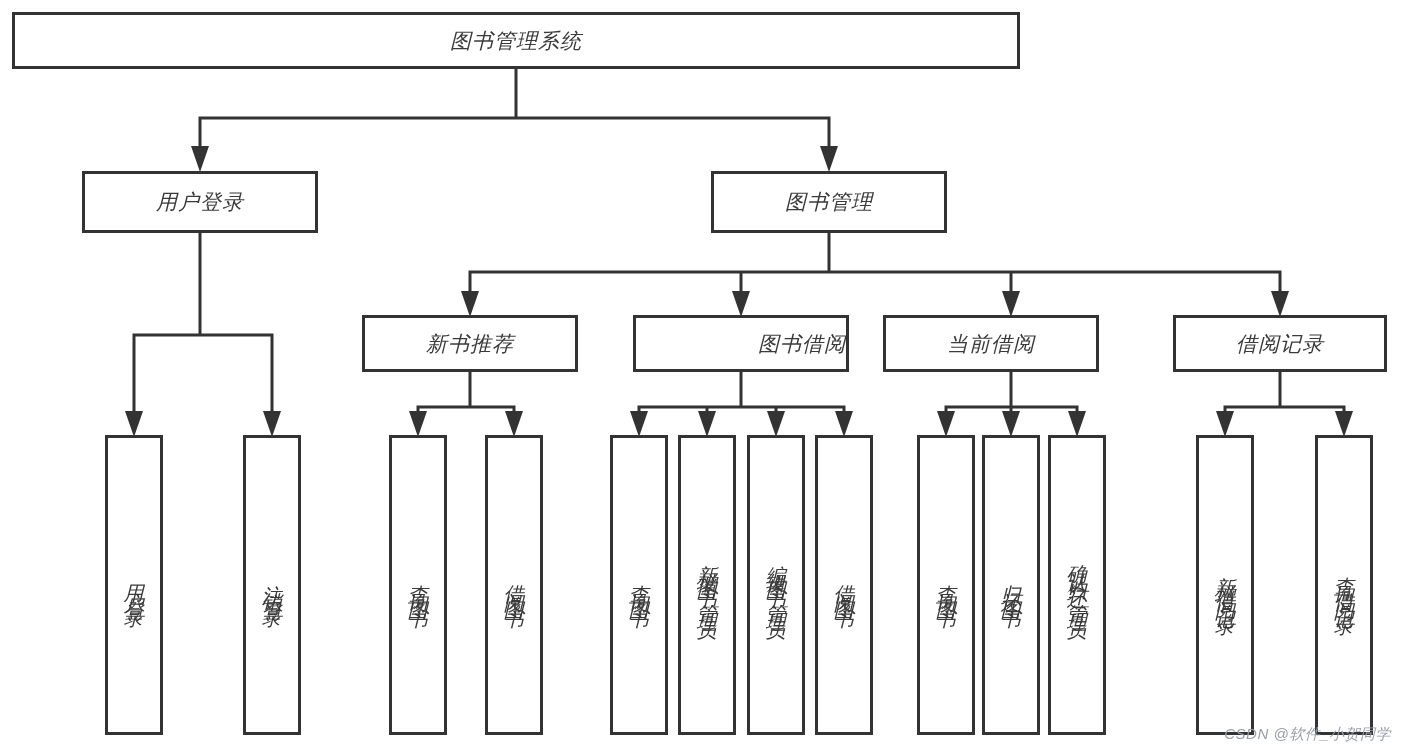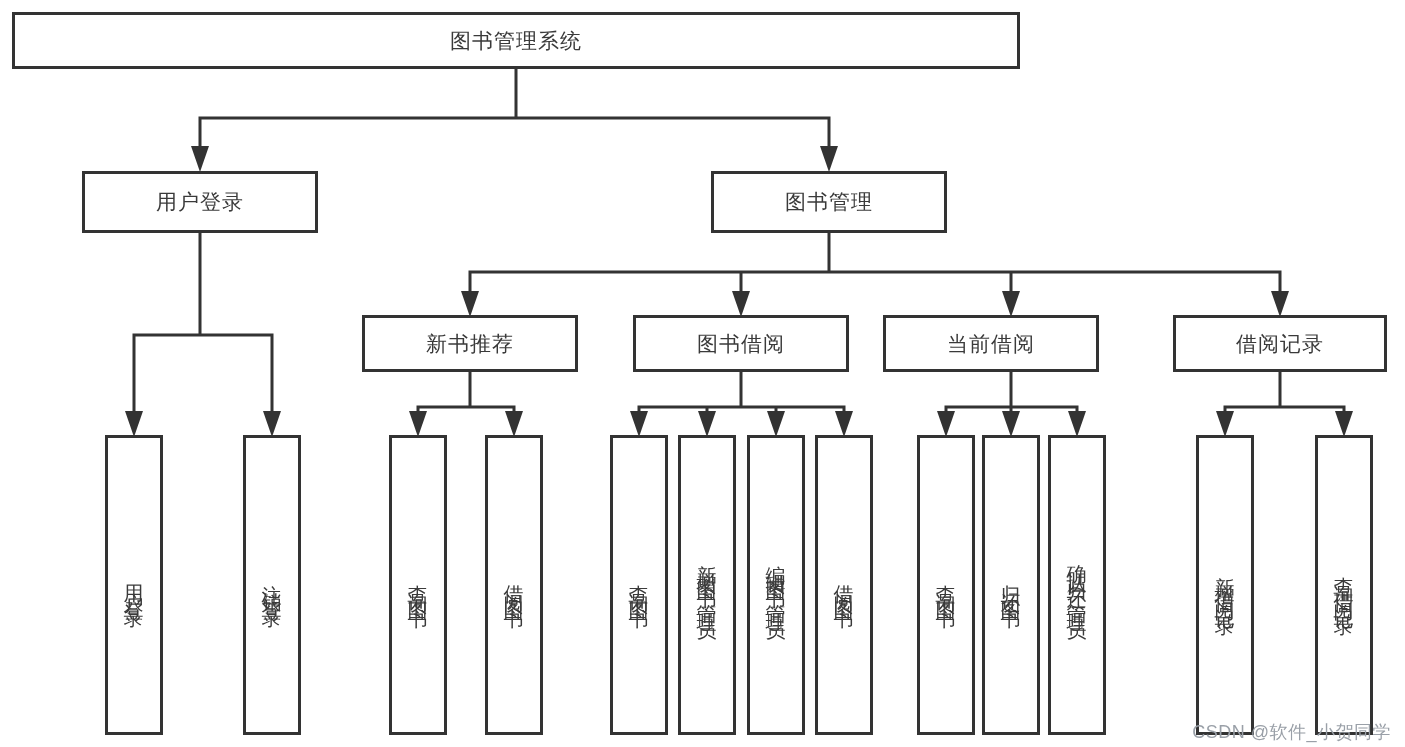--- a/index.html
+++ b/index.html
@@ -7,20 +7,21 @@
     padding: 0;
     background: #ffffff;
     font-family: "Liberation Sans", "DejaVu Sans", sans-serif;
   }
   #canvas {
     position: relative;
     width: 1405px;
     height: 747px;
     background: #ffffff;
     overflow: hidden;
+    font-style: italic;
   }
   #connectors {
     position: absolute;
     left: 0;
     top: 0;
     z-index: 1;
   }
   .box {
     position: absolute;
     box-sizing: border-box;
@@ -45,21 +46,21 @@
     writing-mode: vertical-rl;
     text-orientation: mixed;
     line-height: 1;
     white-space: nowrap;
   }
   .watermark {
     position: absolute;
     right: 14px;
     bottom: 3px;
     z-index: 3;
-    font-size: 18px;
+    font-size: 15px;
     color: #9aa0a8;
     letter-spacing: 0.5px;
     white-space: nowrap;
   }
 </style>
 </head>
 <body>
 
 <div id="canvas">
 
@@ -113,21 +114,21 @@
   <div class="box hbox" style="left:82px; top:171px; width:236px; height:62px;">
     <span>用户登录</span>
   </div>
   <div class="box hbox" style="left:362px; top:315px; width:216px; height:57px;">
     <span>新书推荐</span>
   </div>
 
   <div class="box hbox" style="left:711px; top:171px; width:236px; height:62px;">
     <span>图书管理</span>
   </div>
-  <div class="box hbox" style="left:633px; top:315px; width:216px; height:57px;">
+  <div class="box hbox" style="left:633px; top:315px; width:216px; height:57px;justify-content:flex-end;">
     <span>图书借阅</span>
   </div>
   <div class="box hbox" style="left:883px; top:315px; width:216px; height:57px;">
     <span>当前借阅</span>
   </div>
   <div class="box hbox" style="left:1173px; top:315px; width:214px; height:57px;">
     <span>借阅记录</span>
   </div>
 
   <div class="box vbox" style="left:105px; top:435px; width:58px; height:300px;">

